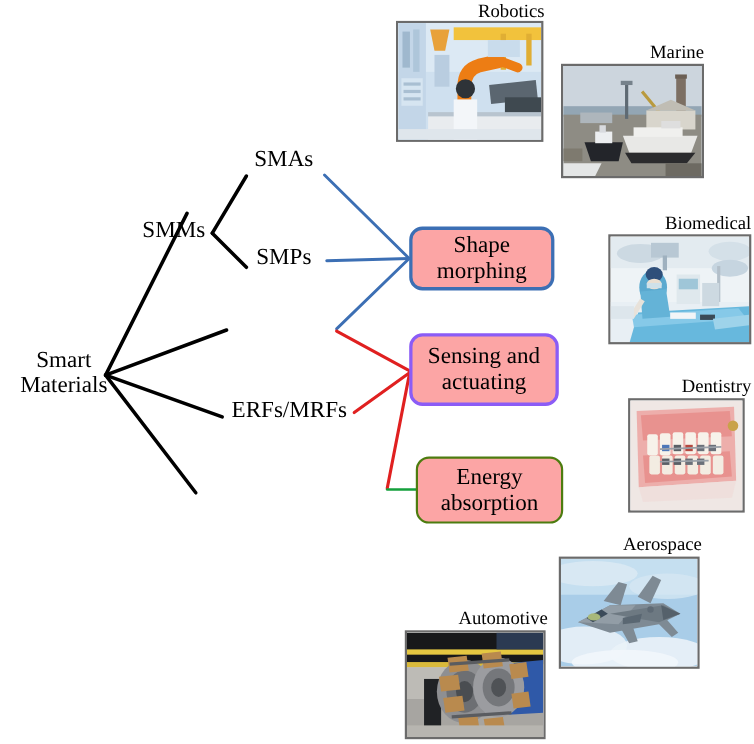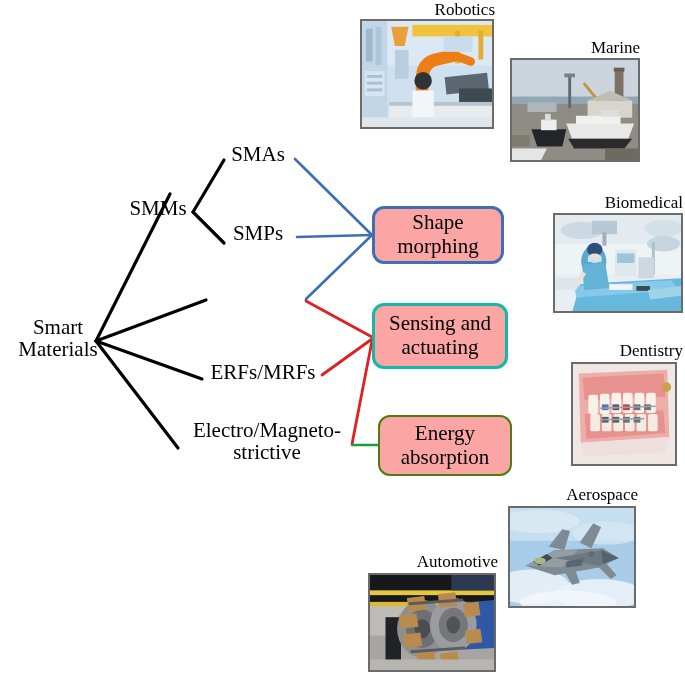--- a/index.html
+++ b/index.html
@@ -43,21 +43,21 @@
     display: flex;
     align-items: center;
     justify-content: center;
     text-align: center;
     font-size: 21px;
     line-height: 1.12;
     background: #fca5a5;
     white-space: pre-line;
   }
   .box-blue   { border: 3px solid #3C6FB4; }
-  .box-red    { border: 3px solid #14b8a6; }
+  .box-red    { border: 3px solid #8b5cf6; }
   .box-green  { border: 2px solid #4d7c0f; }
 
   .app-item { position: absolute; }
   .app-caption {
     position: absolute;
     font-size: 17px;
     text-align: right;
     white-space: nowrap;
     color: #000;
   }
@@ -101,29 +101,27 @@
     <g stroke="#14A03C" fill="none" stroke-width="2.4" stroke-linecap="round">
       <path d="M352,445 L378,445"></path>
     </g>
   </svg>
 
   <div class="node-label" style="left:10px; top:316px; width:96px;">Smart
 Materials</div>
 
   <div class="node-label" style="left:123px; top:197px; width:70px;">SMMs</div>
 
-  <div class="node-label" style="left:221px; top:143px; width:74px;">SMAs</div>
+  <div class="node-label" style="left:221px; top:133px; width:74px;">SMAs</div>
 
   <div class="node-label" style="left:221px; top:222px; width:74px;">SMPs</div>
 
 
   <div class="node-label" style="left:203px; top:361px; width:120px;">ERFs/MRFs</div>
 
-  <div class="node-label" style="left:182px; top:419px; width:170px;">Electro/Magneto-
-strictive</div>
 
   <div class="outcome-box box-blue" style="left:372px; top:206px; width:132px; height:58px;">Shape
 morphing</div>
 
   <div class="outcome-box box-red" style="left:372px; top:303px; width:136px; height:66px;">Sensing and
 actuating</div>
 
   <div class="outcome-box box-green" style="left:378px; top:415px; width:134px; height:61px;">Energy
 absorption</div>
 

